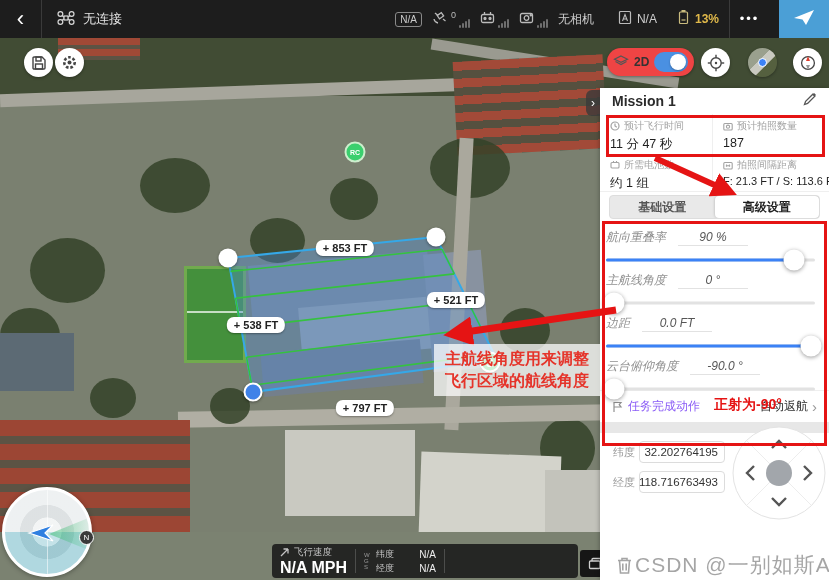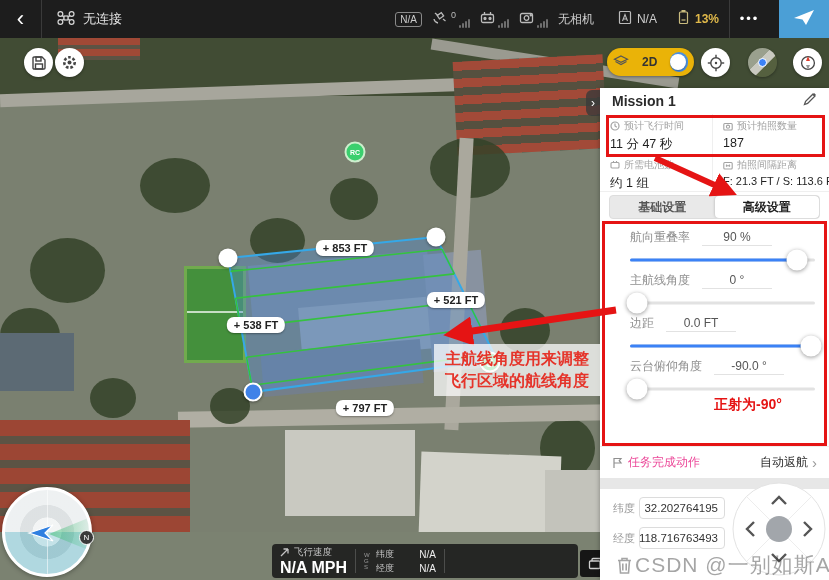--- a/index.html
+++ b/index.html
@@ -30,21 +30,21 @@
   .flight-svg { position:absolute; left:0; top:0; width:829px; height:580px; z-index:3; pointer-events:none; }
   .ft-pill { position:absolute; z-index:4; background:#fff; border-radius:7px; padding:2px 7px; font-size:11px; font-weight:bold; color:#222; box-shadow:0 1px 2px rgba(0,0,0,.35); white-space:nowrap; transform:translate(-50%,-50%); }
   .handle { position:absolute; z-index:4; width:19px; height:19px; border-radius:50%; background:#fff; box-shadow:0 1px 3px rgba(0,0,0,.4); transform:translate(-50%,-50%); cursor:pointer; }
   .handle.blue { background:#3f82e8; border:2.5px solid #fff; }
   .marker { position:absolute; z-index:4; border-radius:50%; display:flex; align-items:center; justify-content:center; color:#fff; font-weight:bold; transform:translate(-50%,-50%); }
   .marker.start { width:21px; height:21px; background:#41cf63; border:2px solid #fff; font-size:11px; box-shadow:0 1px 2px rgba(0,0,0,.3); }
   .marker.rc { width:21px; height:21px; background:#3bcf6e; border:2px solid #cdeecd; font-size:7px; }
 
   
   .circle-btn { position:absolute; z-index:6; width:29px; height:29px; border-radius:50%; background:#fff; box-shadow:0 1px 3px rgba(0,0,0,.35); display:flex; align-items:center; justify-content:center; cursor:pointer; }
-  .pill-2d { position:absolute; z-index:6; left:607px; top:48px; width:87px; height:28px; background:#eab308; border-radius:14px; box-shadow:0 1px 3px rgba(0,0,0,.35); display:flex; align-items:center; gap:13px; padding:0 6px; cursor:pointer; }
+  .pill-2d { position:absolute; z-index:6; left:607px; top:48px; width:87px; height:28px; background:#ef4444; border-radius:14px; box-shadow:0 1px 3px rgba(0,0,0,.35); display:flex; align-items:center; gap:5px; padding:0 6px; cursor:pointer; }
   .pill-2d .lbl { font-size:12px; font-weight:bold; color:#333; }
   .toggle { width:34px; height:20px; border-radius:10px; background:#4a90e2; position:relative; }
   .toggle::after { content:""; position:absolute; right:2px; top:2px; width:16px; height:16px; border-radius:50%; background:#fff; box-shadow:0 1px 2px rgba(0,0,0,.3); }
   .minimap { background:linear-gradient(135deg,#9aa08e 0 40%,#c9c9c0 41% 60%,#55603f 61% 100%); overflow:hidden; }
   .minimap::after { content:""; width:7px; height:7px; background:#3b82f6; border:1.5px solid #fff; border-radius:50%; }
 
   
   .panel { position:absolute; left:600px; top:88px; width:229px; height:492px; background:#fff; z-index:7; box-shadow:-1px 0 4px rgba(0,0,0,.25); }
   .collapse-tab { position:absolute; left:-14px; top:2px; width:14px; height:26px; background:#3a3a3acc; border-radius:6px 0 0 6px; color:#fff; font-size:12px; display:flex; align-items:center; justify-content:center; cursor:pointer; }
   .p-header { height:26px; display:flex; align-items:center; padding:0 12px; }
@@ -52,31 +52,31 @@
   .p-edit { margin-left:auto; cursor:pointer; }
   .stats { height:78px; display:grid; grid-template-columns:113px 116px; grid-template-rows:39px 39px; border-bottom:1px solid #efefef; }
   .stat { padding:5px 0 0 10px; border-right:1px solid #efefef; overflow:hidden; }
   .stat:nth-child(2n) { border-right:none; }
   .stat .s-lbl { display:flex; align-items:center; gap:4px; font-size:10px; color:#a3a3a3; white-space:nowrap; }
   .stat .s-val { font-size:12.5px; font-weight:normal; color:#1f1f1f; margin-top:3px; white-space:nowrap; }
   .tabs { height:30px; padding:3px 9px; }
   .seg { display:flex; height:24px; background:#e9e9e9; border-radius:4px; overflow:hidden; border:1px solid #ddd; }
   .seg .tab { flex:1; display:flex; align-items:center; justify-content:center; font-size:12px; font-weight:bold; color:#555; cursor:pointer; }
   .seg .tab.active { background:#fff; color:#1f1f1f; border-radius:4px; box-shadow:0 0 3px rgba(0,0,0,.25); }
-  .sliders { height:224px; padding:2px 14px 0 30px; }
+  .sliders { height:168px; padding:2px 14px 0 6px;font-style:italic; }
   .srow { height:43px; padding-top:5px; }
   .srow .line1 { display:flex; align-items:center; }
   .s-name { font-size:12px; color:#8f8f8f; }
   .val-box { display:inline-block; min-width:70px; text-align:center; font-size:12px; color:#555; border-bottom:1px solid #e2e2e2; padding-bottom:1px; margin-left:12px; }
   .slider { position:relative; height:22px; margin-top:3px; cursor:pointer; }
   .track { position:absolute; left:0; right:0; top:50%; height:3px; background:#e2e2e2; border-radius:2px; transform:translateY(-50%); }
   .fill { position:absolute; left:0; top:50%; height:3px; background:#3b82f6; border-radius:2px; transform:translateY(-50%); }
   .thumb { position:absolute; top:50%; width:21px; height:21px; background:#fff; border-radius:50%; box-shadow:0 1px 4px rgba(0,0,0,.4); transform:translate(-50%,-50%); cursor:pointer; }
   .finish-row { height:32px; display:flex; align-items:center; padding:0 12px; border-top:1px solid #efefef; cursor:pointer; }
-  .finish-row .f-lbl { font-size:12px; color:#ec4899; margin-left:5px; }
+  .finish-row .f-lbl { font-size:12px; color:#8b5cf6; margin-left:5px; }
   .finish-row .f-val { margin-left:auto; font-size:12px; color:#2e2e2e; }
   .finish-row .f-chev { font-size:15px; color:#9a9a9a; margin-left:4px; }
   .p-gap { height:11px; background:#e7e7e7; }
   .coords { position:relative; height:91px; padding:8px 0 0 13px; }
   .c-row { display:flex; align-items:center; height:22px; margin-bottom:8px; }
   .c-lbl { width:26px; font-size:11px; color:#9a9a9a; }
   .c-box { width:86px; height:22px; border:1px solid #dcdcdc; border-radius:4px; font-size:11.5px; color:#333; display:flex; align-items:center; justify-content:flex-end; padding-right:6px; background:#fff; }
   .dpad { position:absolute; right:2px; top:-8px; }
 
   

